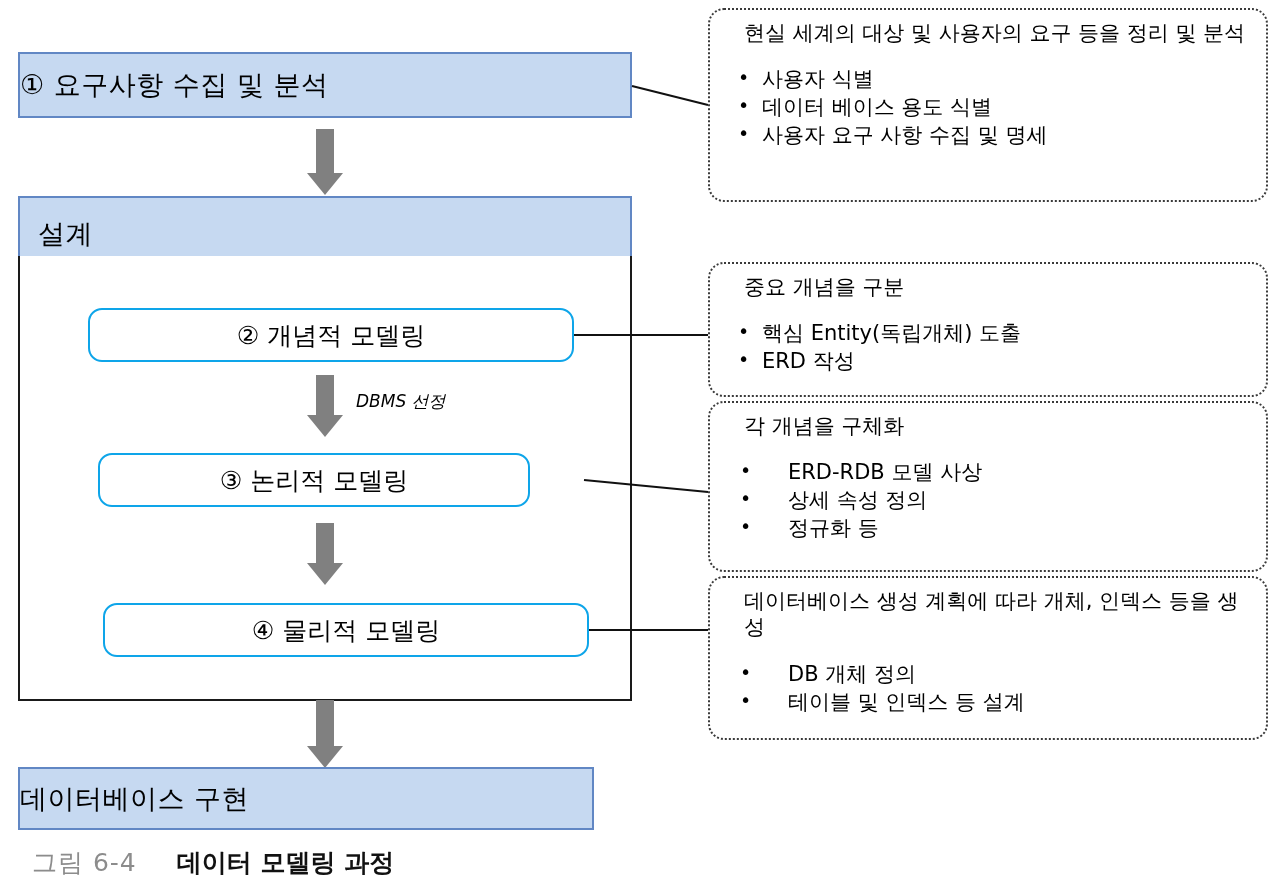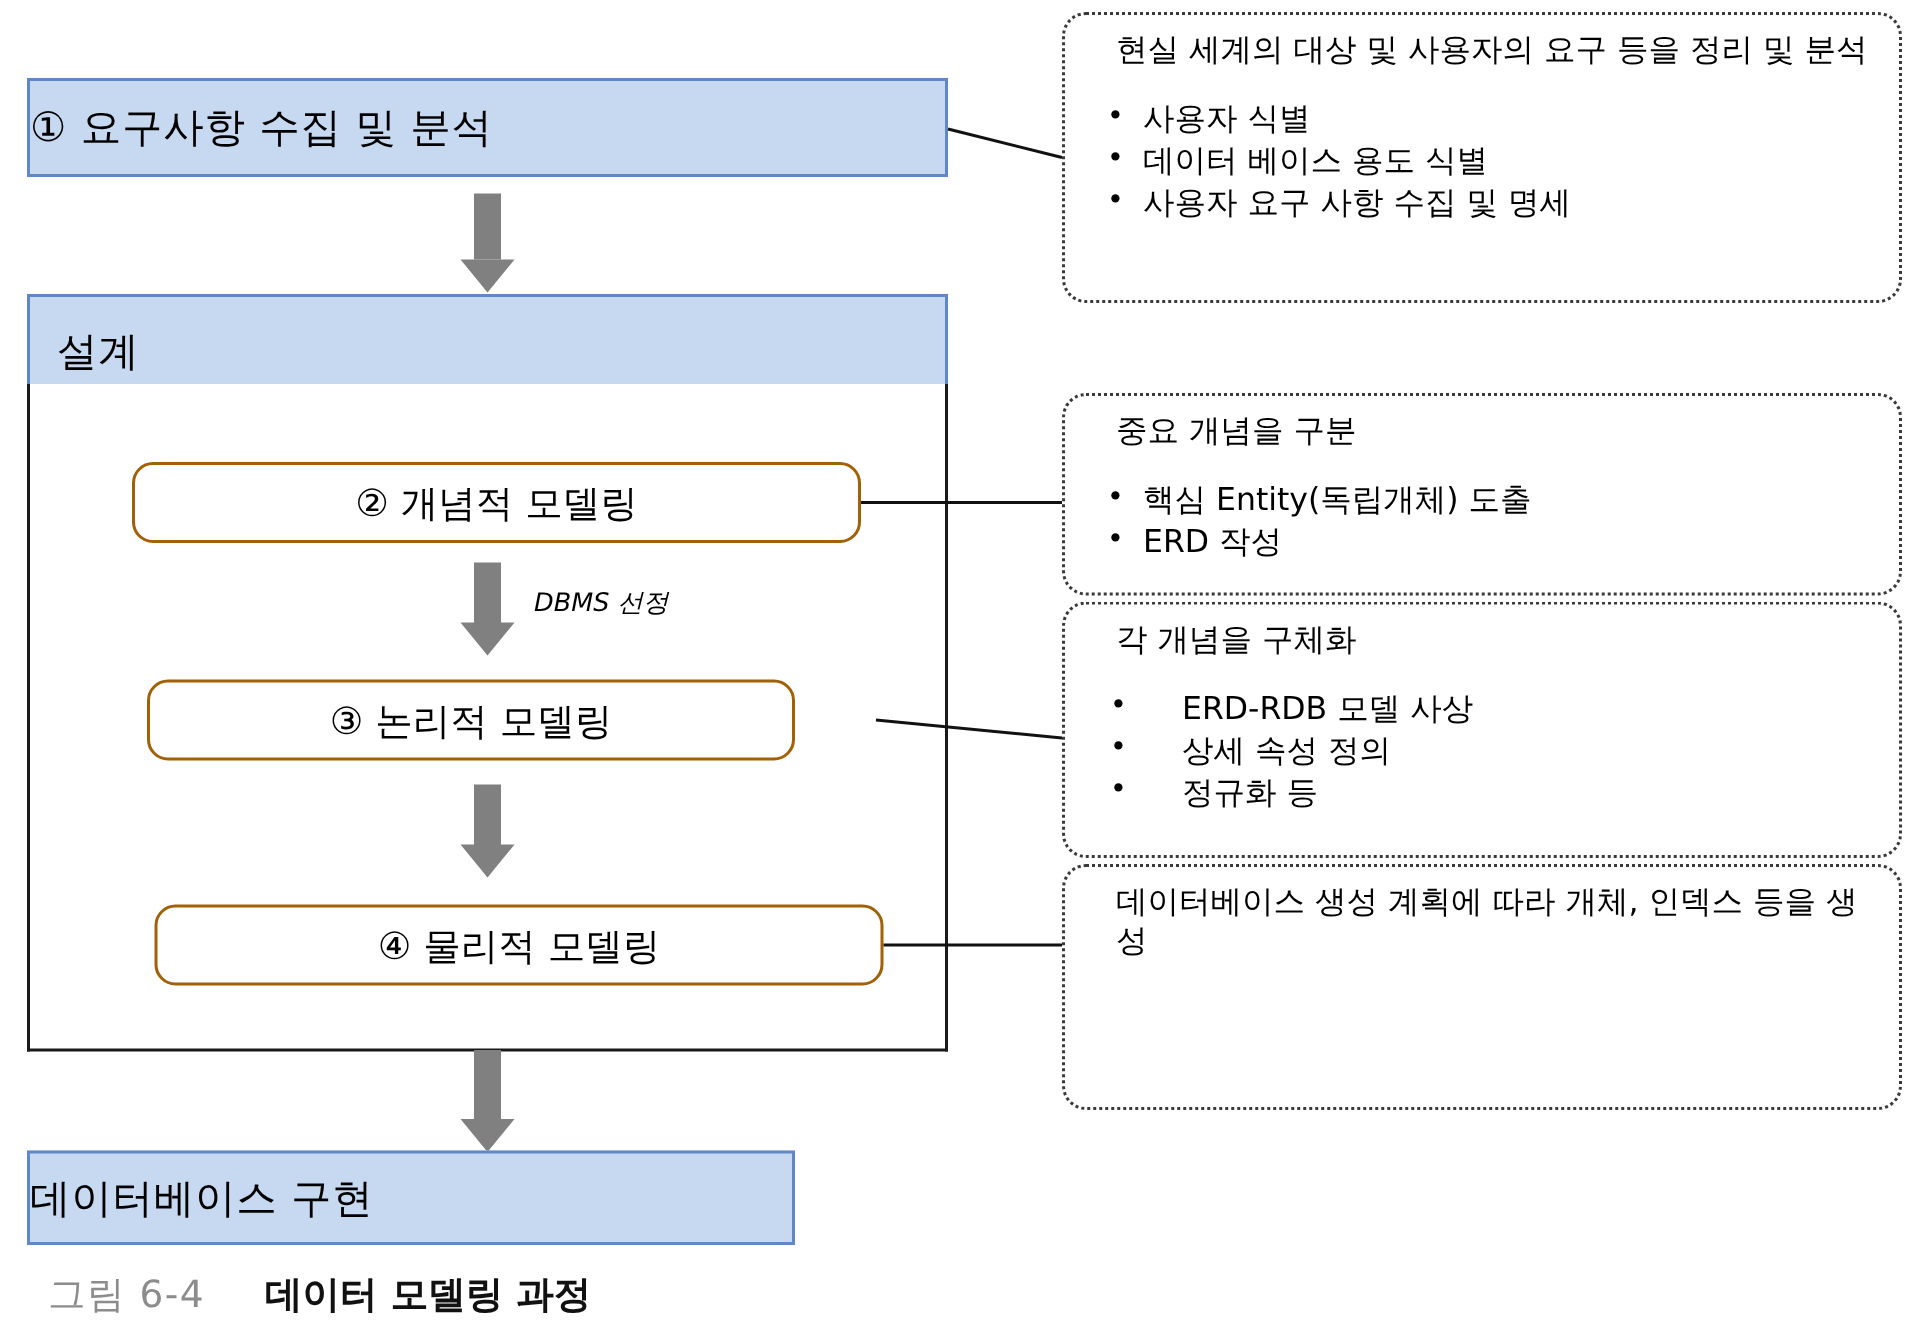--- a/index.html
+++ b/index.html
@@ -40,21 +40,21 @@
     position: absolute;
     border: 2px solid #1a1a1a;
     border-top: none;
     box-sizing: border-box;
     background: #ffffff;
   }
 
   
   .step-box {
     position: absolute;
-    border: 2px solid #a16207;
+    border: 2px solid #0ea5e9;
     border-radius: 14px;
     box-sizing: border-box;
     background: #ffffff;
     display: flex;
     align-items: center;
     justify-content: center;
     font-size: 25px;
     color: #000;
   }
 
@@ -192,21 +192,21 @@
 
   <div class="step-box" style="left:103px; top:603px; width:486px; height:54px;">
     <span>④ 물리적 모델링</span>
   </div>
 
   <div class="block-arrow" style="left:307px; top:700px; width:36px; height:68px;">
     <div class="shaft" style="width:18px; height:46px;"></div>
     <div class="head"></div>
   </div>
 
-  <div class="stage-box" style="left:18px; top:767px; width:512px; height:63px;">
+  <div class="stage-box" style="left:18px; top:767px; width:576px; height:63px;">
     <span>데이터베이스 구현</span>
   </div>
 
   <svg class="conn-diag" style="left:0; top:0; width:1280px; height:893px;">
     <line x1="632" y1="86" x2="708" y2="105" stroke="#111111" stroke-width="2"></line>
     <line x1="574" y1="335" x2="708" y2="335" stroke="#111111" stroke-width="2"></line>
     <line x1="584" y1="480" x2="708" y2="492" stroke="#111111" stroke-width="2"></line>
     <line x1="589" y1="630" x2="708" y2="630" stroke="#111111" stroke-width="2"></line>
   </svg>
 
@@ -235,19 +235,23 @@
     <ul>
       <li>ERD-RDB 모델 사상</li>
       <li>상세 속성 정의</li>
       <li>정규화 등</li>
     </ul>
   </div>
 
   <div class="callout wide-bullets" style="left:708px; top:576px; width:560px; height:164px;">
     <p class="headline">데이터베이스 생성 계획에 따라 개체, 인덱스 등을 생성</p>
     <div class="gap"></div>
+    <ul>
+      <li>DB 개체 정의</li>
+      <li>테이블 및 인덱스 등 설계</li>
+    </ul>
   </div>
 
   <div class="caption" style="left:32px; top:846px;">
     <span class="num">그림 6-4</span><span> </span><span class="ttl">데이터 모델링 과정</span>
   </div>
 
 </div>
 
 </body></html>

